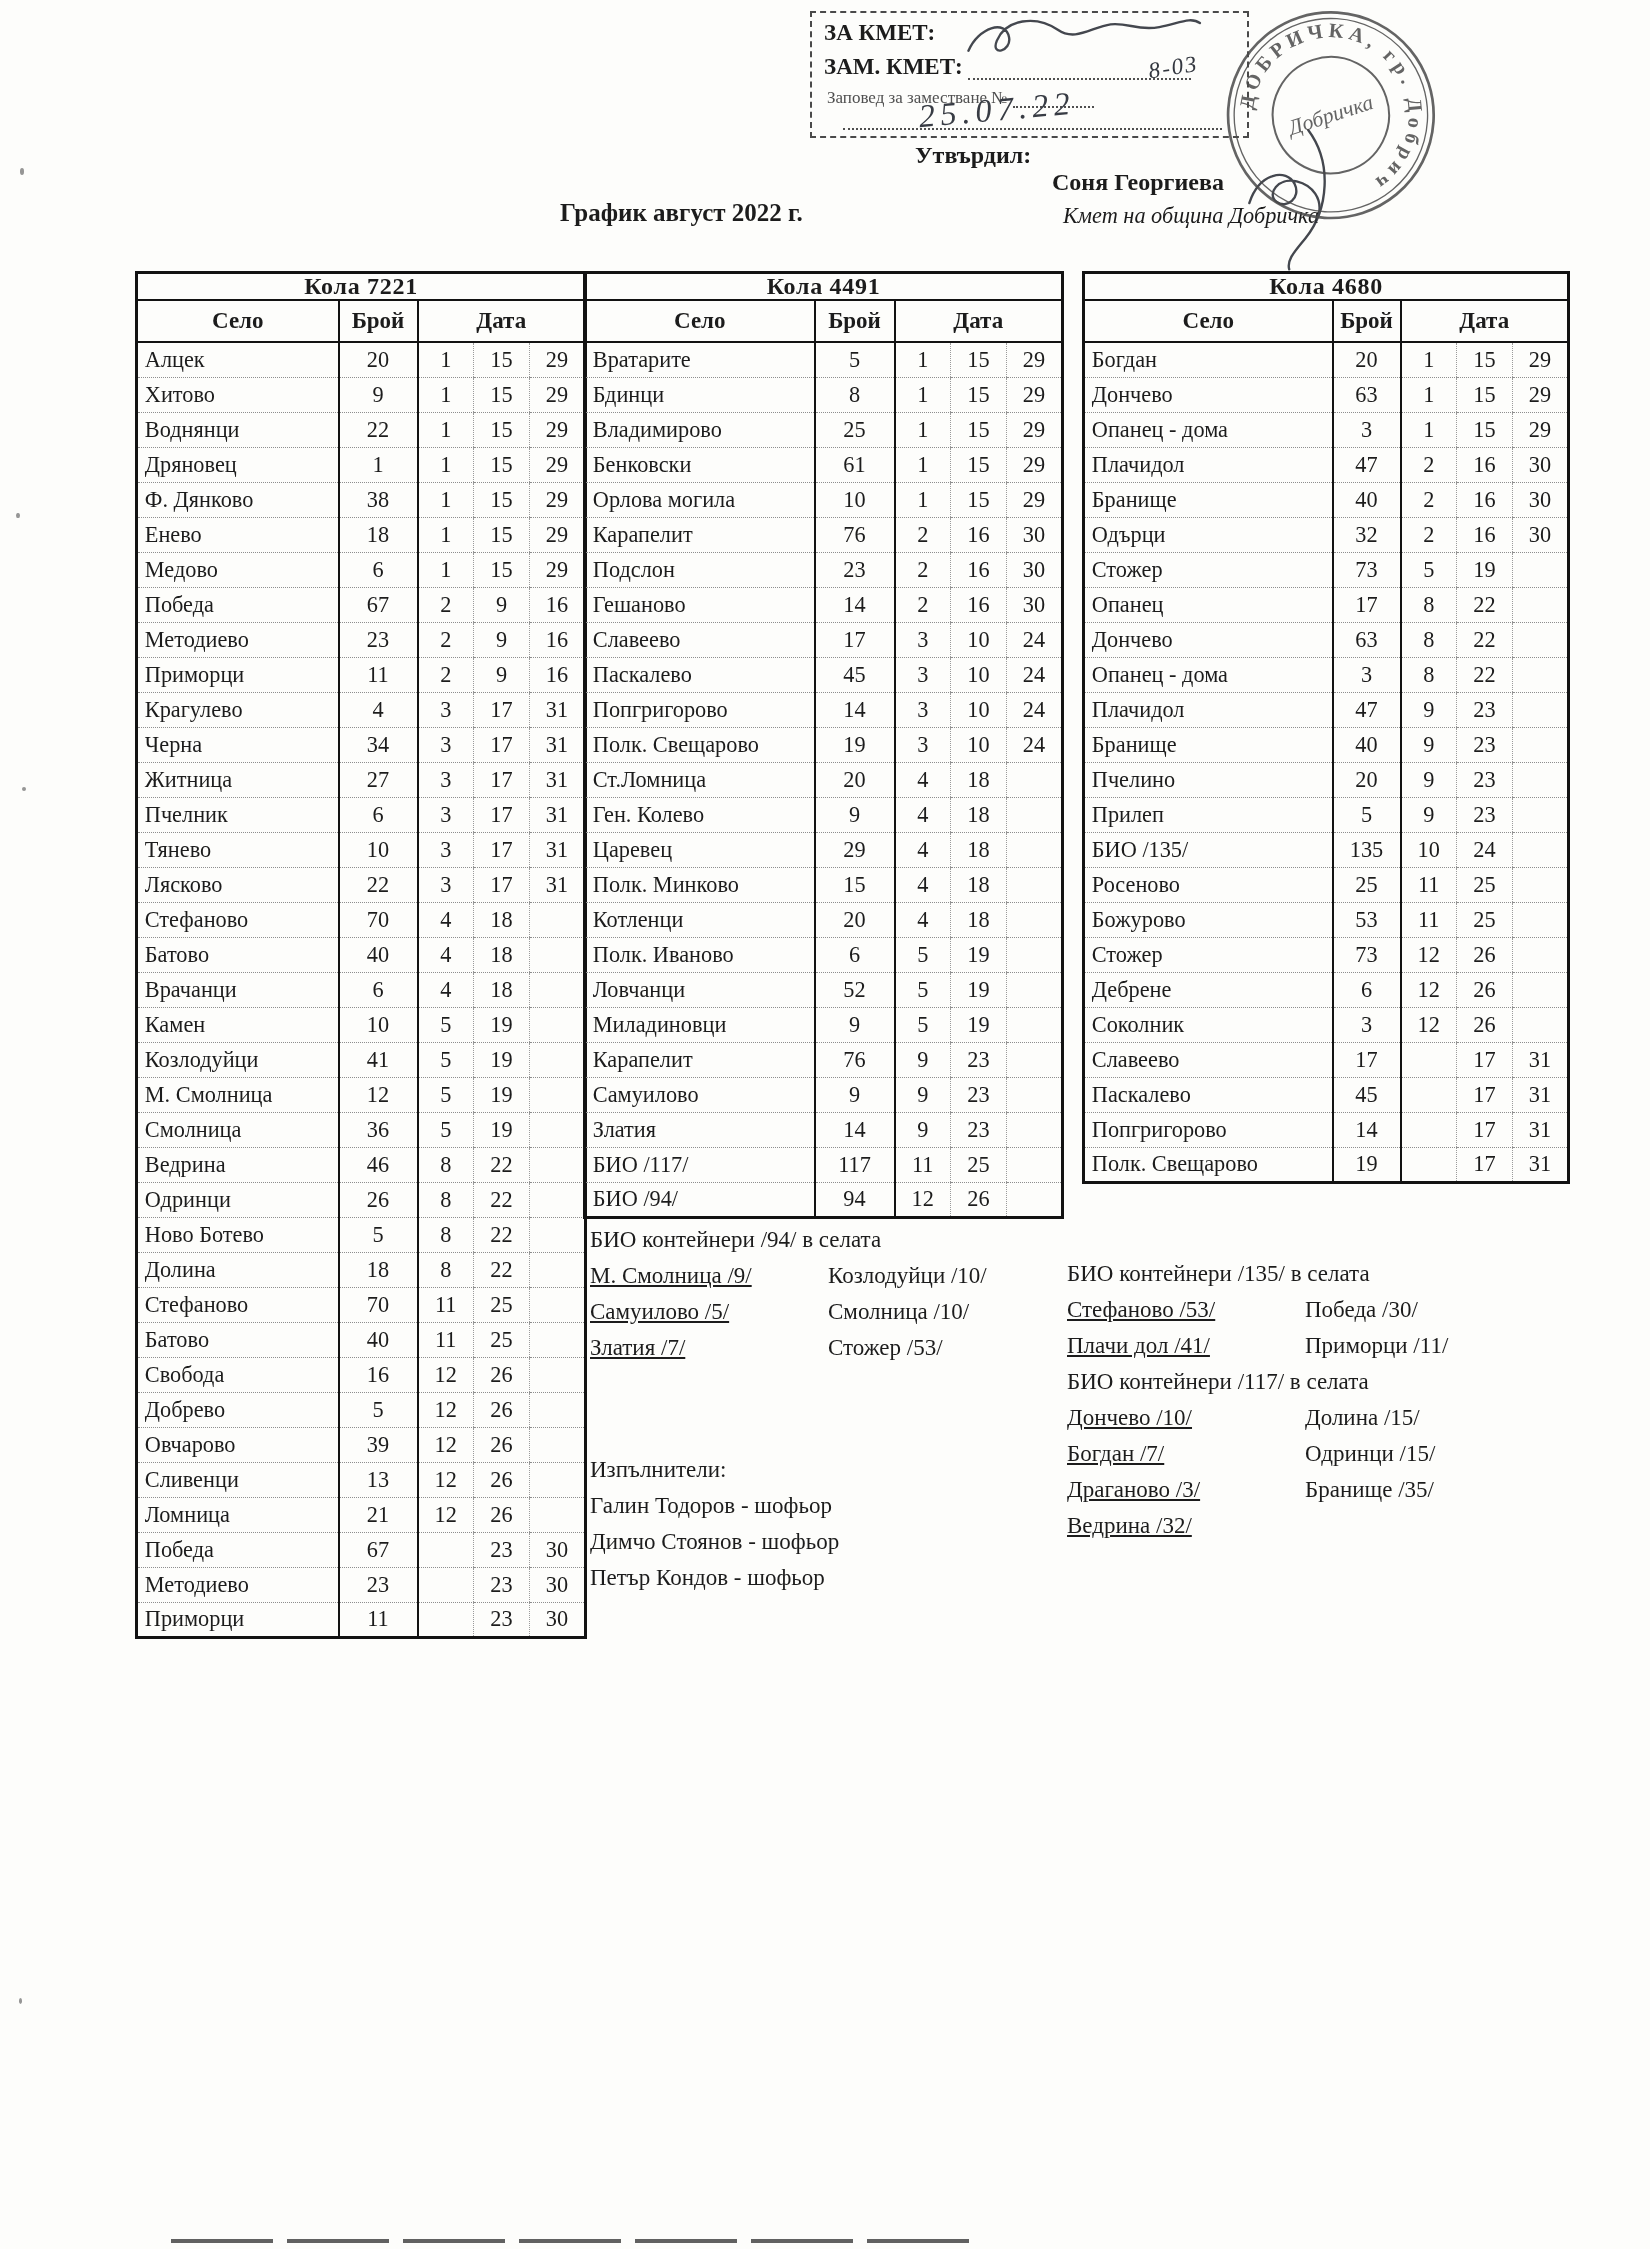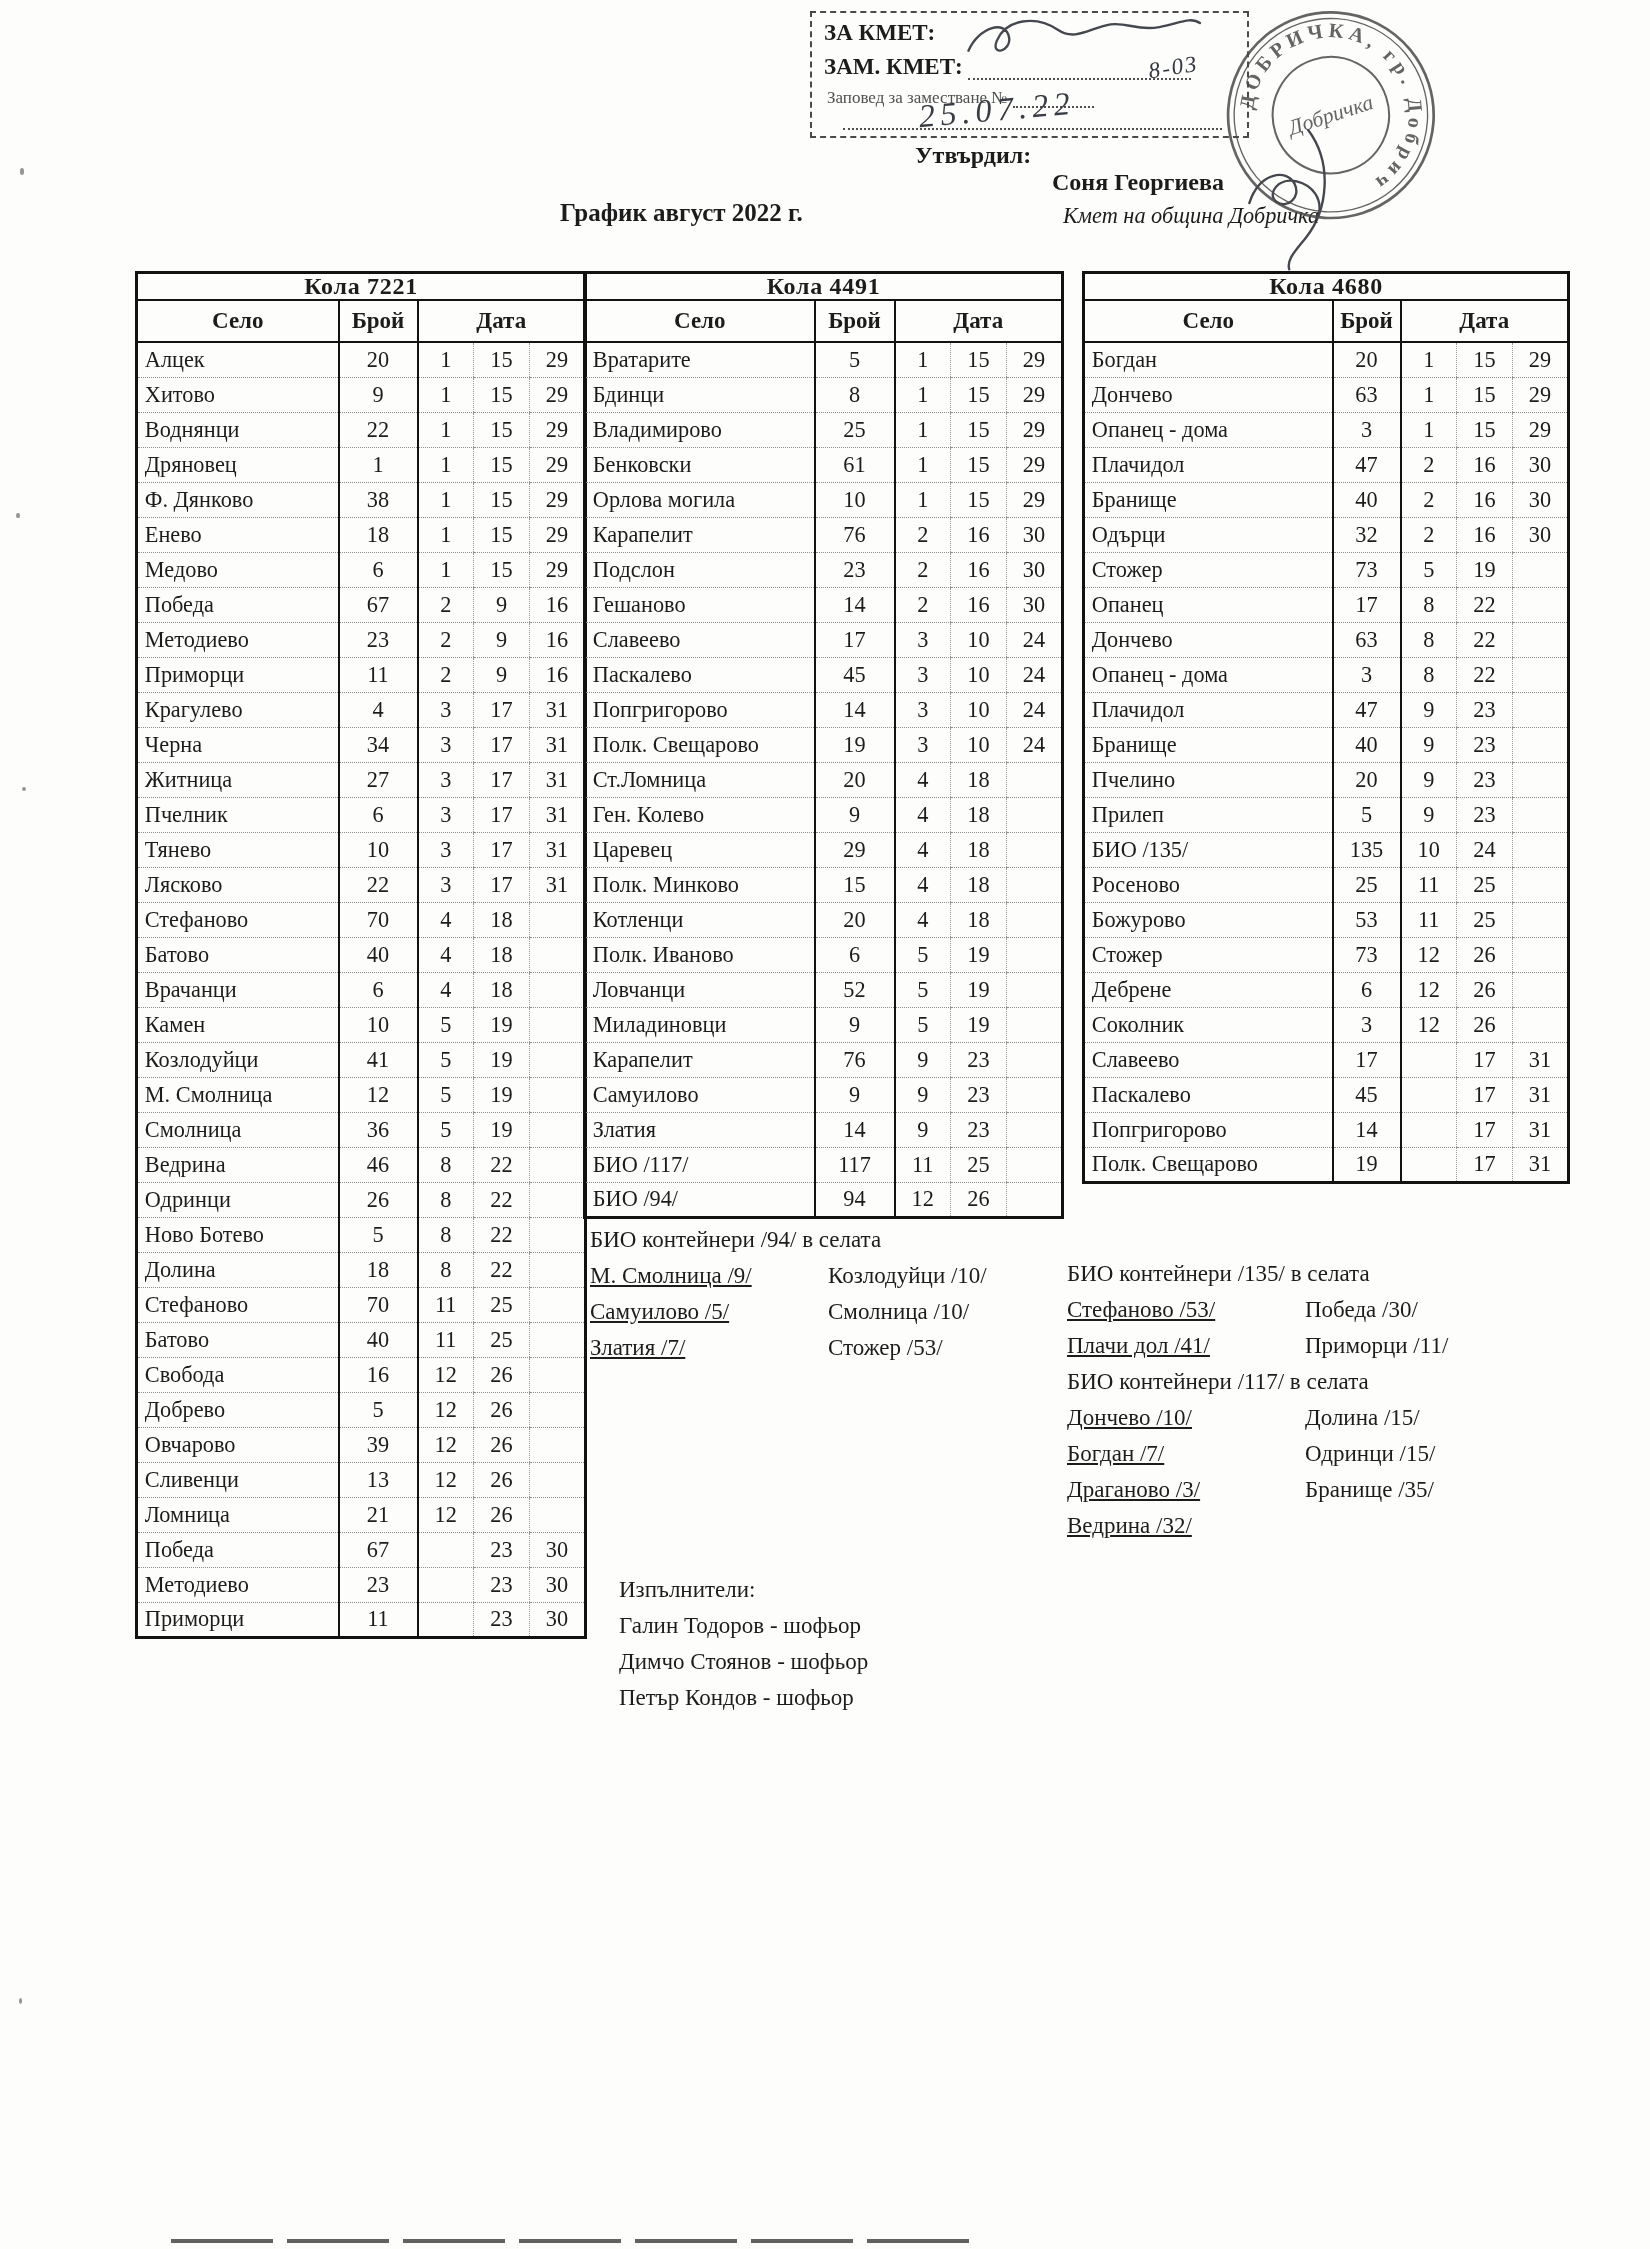--- a/index.html
+++ b/index.html
@@ -775,21 +775,21 @@
       <div class="note-title">БИО контейнери /135/ в селата</div>
       <div class="note-line"><span class="c1">Стефаново /53/</span><span class="c2">Победа /30/</span></div>
       <div class="note-line"><span class="c1">Плачи дол /41/</span><span class="c2">Приморци /11/</span></div>
       <div class="note-title">БИО контейнери /117/ в селата</div>
       <div class="note-line"><span class="c1">Дончево /10/</span><span class="c2">Долина /15/</span></div>
       <div class="note-line"><span class="c1">Богдан /7/</span><span class="c2">Одринци /15/</span></div>
       <div class="note-line"><span class="c1">Драганово /3/</span><span class="c2">Бранище /35/</span></div>
       <div class="note-line"><span class="c1">Ведрина /32/</span></div>
     </div>
 
-  <div id="executors" class="note-block" style="left:590px; top:1572px;margin-left:29px;">
+  <div id="executors" class="note-block" style="left:590px; top:1452px;">
       <div class="note-title">Изпълнители:</div>
       <div class="note-line">Галин Тодоров - шофьор</div>
       <div class="note-line">Димчо Стоянов - шофьор</div>
       <div class="note-line">Петър Кондов - шофьор</div>
     </div>
 
   <div class="bottom-artifact"></div>
   <div class="speck" style="left:20.3px; top:168px; width:4.1px; height:6.8px;"></div>
   <div class="speck" style="left:16.2px; top:513px; width:3.4px; height:5.4px;"></div>
   <div class="speck" style="left:21.7px; top:787px; width:4.1px; height:4.1px;"></div>

